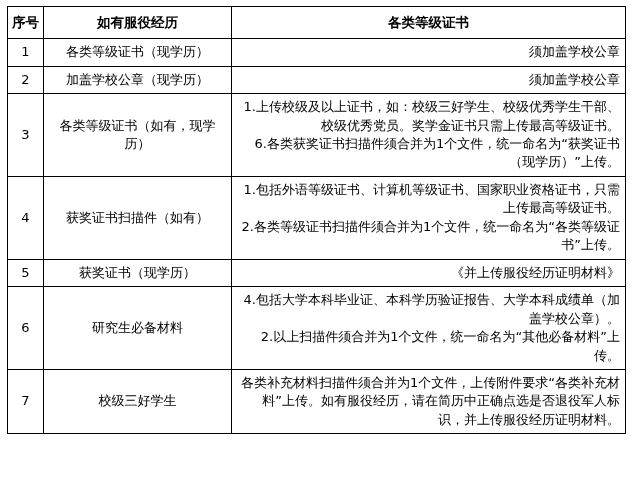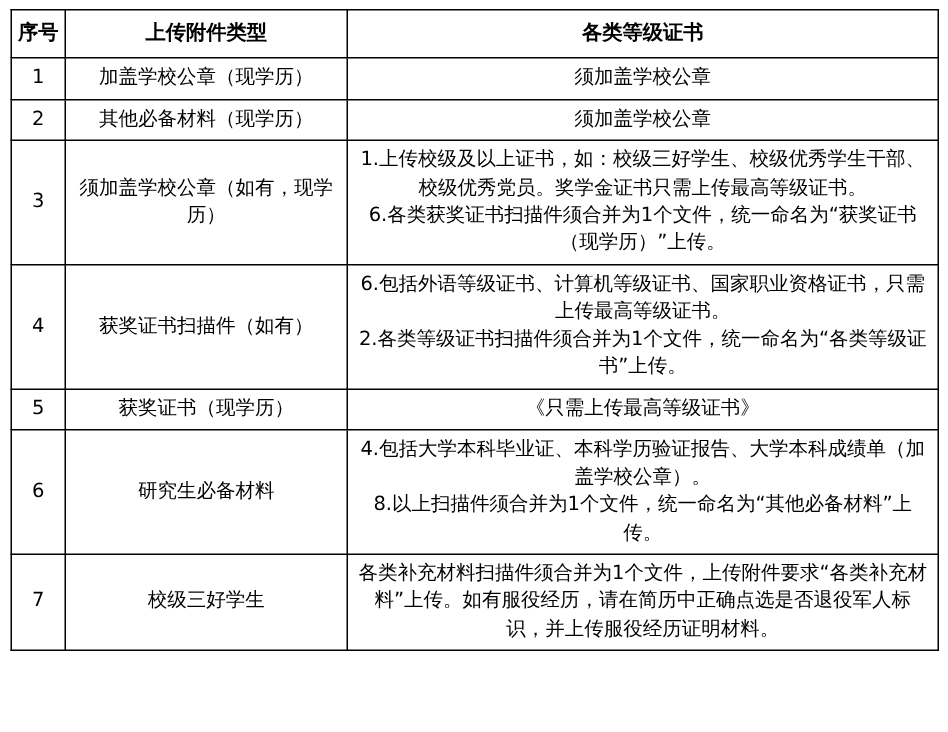--- a/index.html
+++ b/index.html
@@ -42,87 +42,87 @@
   col.c-req { width: 394px; }
 
   td.cell-num {
     text-align: center;
     font-size: 13px;
   }
   td.cell-type {
     text-align: center;
   }
   td.cell-req {
-    text-align: center;
+    text-align: right;
   }
   .req-line {
     display: block;
   }
 </style>
 </head>
 <body>
 
 <div class="doc-wrap">
   <table class="attach-table">
     <colgroup>
       <col class="c-num">
       <col class="c-type">
       <col class="c-req">
     </colgroup>
     <thead>
       <tr>
         <th>序号</th>
-        <th>上传附件类型</th>
+        <th>如有服役经历</th>
         <th>各类等级证书</th>
       </tr>
     </thead>
     <tbody>
       <tr>
         <td class="cell-num">1</td>
+        <td class="cell-type">各类等级证书（现学历）</td>
+        <td class="cell-req">
+          <span class="req-line">须加盖学校公章</span>
+        </td>
+      </tr>
+      <tr>
+        <td class="cell-num">2</td>
         <td class="cell-type">加盖学校公章（现学历）</td>
         <td class="cell-req">
           <span class="req-line">须加盖学校公章</span>
         </td>
       </tr>
       <tr>
-        <td class="cell-num">2</td>
-        <td class="cell-type">其他必备材料（现学历）</td>
-        <td class="cell-req">
-          <span class="req-line">须加盖学校公章</span>
-        </td>
-      </tr>
-      <tr>
         <td class="cell-num">3</td>
-        <td class="cell-type">须加盖学校公章（如有，现学历）</td>
+        <td class="cell-type">各类等级证书（如有，现学历）</td>
         <td class="cell-req">
           <span class="req-line">1.上传校级及以上证书，如：校级三好学生、校级优秀学生干部、校级优秀党员。奖学金证书只需上传最高等级证书。</span>
           <span class="req-line">6.各类获奖证书扫描件须合并为1个文件，统一命名为“获奖证书（现学历）”上传。</span>
         </td>
       </tr>
       <tr>
         <td class="cell-num">4</td>
         <td class="cell-type">获奖证书扫描件（如有）</td>
         <td class="cell-req">
-          <span class="req-line">6.包括外语等级证书、计算机等级证书、国家职业资格证书，只需上传最高等级证书。</span>
+          <span class="req-line">1.包括外语等级证书、计算机等级证书、国家职业资格证书，只需上传最高等级证书。</span>
           <span class="req-line">2.各类等级证书扫描件须合并为1个文件，统一命名为“各类等级证书”上传。</span>
         </td>
       </tr>
       <tr>
         <td class="cell-num">5</td>
         <td class="cell-type">获奖证书（现学历）</td>
         <td class="cell-req">
-          <span class="req-line">《只需上传最高等级证书》</span>
+          <span class="req-line">《并上传服役经历证明材料》</span>
         </td>
       </tr>
       <tr>
         <td class="cell-num">6</td>
         <td class="cell-type">研究生必备材料</td>
         <td class="cell-req">
           <span class="req-line">4.包括大学本科毕业证、本科学历验证报告、大学本科成绩单（加盖学校公章）。</span>
-          <span class="req-line">8.以上扫描件须合并为1个文件，统一命名为“其他必备材料”上传。</span>
+          <span class="req-line">2.以上扫描件须合并为1个文件，统一命名为“其他必备材料”上传。</span>
         </td>
       </tr>
       <tr>
         <td class="cell-num">7</td>
         <td class="cell-type">校级三好学生</td>
         <td class="cell-req">
           <span class="req-line">各类补充材料扫描件须合并为1个文件，上传附件要求“各类补充材料”上传。如有服役经历，请在简历中正确点选是否退役军人标识，并上传服役经历证明材料。</span>
         </td>
       </tr>
     </tbody>

